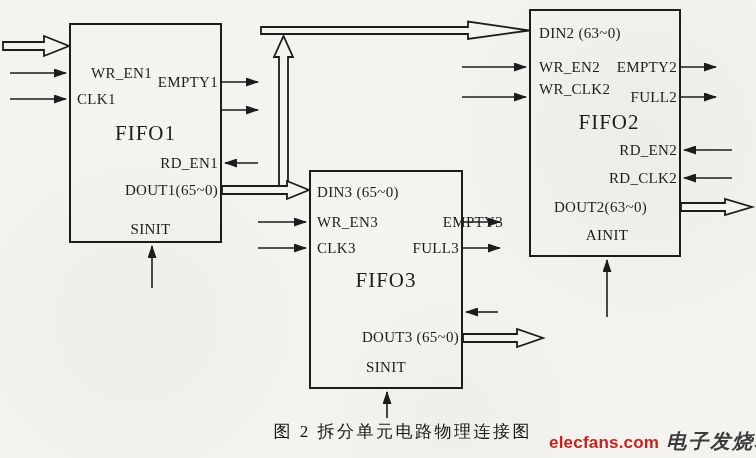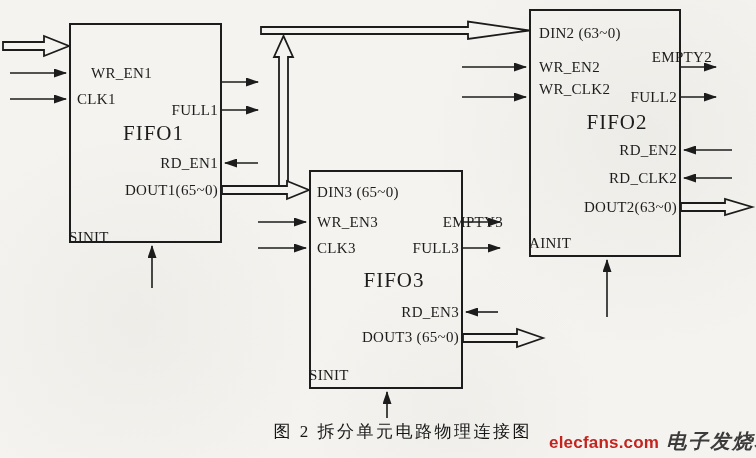--- a/index.html
+++ b/index.html
@@ -25,25 +25,25 @@
     background:transparent;
     box-sizing:border-box;
   }
   .lbl{
     position:absolute;
     font-size:15px;line-height:18px;
     white-space:nowrap;
     letter-spacing:0.3px;
   }
   .lbl.right{text-align:right;}
-  .lbl.center{text-align:left;margin-top:8px;}
+  .lbl.center{text-align:center;}
   .fifo-title{
     position:absolute;
     font-size:21px;line-height:24px;
-    text-align:center;letter-spacing:1px;padding-left:8px;
+    text-align:center;letter-spacing:1px;
   }
   .caption{
     position:absolute;left:228px;top:420px;width:304px;
     text-align:right;font-size:17px;letter-spacing:2.5px;
     color:#161616;
   }
   .watermark{
     position:absolute;left:549px;top:428px;
     white-space:nowrap;
   }
@@ -103,45 +103,44 @@
       <path d="M222,186 L287,186 L287,181 L309,190 L287,199 L287,194 L222,194 Z"></path>
       <path d="M463,334 L517,334 L517,329 L543,338 L517,347 L517,342 L463,342 Z"></path>
       <path d="M681,203 L725,203 L725,199 L752,207 L725,215 L725,211 L681,211 Z"></path>
     </g>
   </svg>
 
   <div class="fifo-box" style="left:69px;top:23px;width:153px;height:220px;"></div>
   <div class="lbl" style="left:91px;top:64px;">WR_EN1</div>
   <div class="lbl" style="left:77px;top:90px;">CLK1</div>
   <div class="fifo-title" style="left:69px;top:121px;width:153px;">FIFO1</div>
-  <div class="lbl right" style="left:120px;top:101px;width:98px;">FULL1</div>
+  <div class="lbl right" style="left:120px;top:73px;width:98px;">EMPTY1</div>
   <div class="lbl right" style="left:120px;top:154px;width:98px;">RD_EN1</div>
   <div class="lbl right" style="left:118px;top:181px;width:100px;">DOUT1(65~0)</div>
   <div class="lbl center" style="left:69px;top:220px;width:163px;">SINIT</div>
 
   <div class="fifo-box" style="left:529px;top:9px;width:152px;height:248px;"></div>
   <div class="lbl" style="left:539px;top:24px;">DIN2 (63~0)</div>
   <div class="lbl" style="left:539px;top:58px;">WR_EN2</div>
   <div class="lbl" style="left:539px;top:80px;text-align:center;">WR_CLK2</div>
   <div class="fifo-title" style="left:529px;top:110px;width:160px;">FIFO2</div>
-  <div class="lbl right" style="left:560px;top:48px;width:117px;margin-left:35px;">EMPTY2</div>
+  <div class="lbl right" style="left:560px;top:58px;width:117px;">EMPTY2</div>
   <div class="lbl right" style="left:560px;top:88px;width:117px;">FULL2</div>
   <div class="lbl right" style="left:560px;top:141px;width:117px;">RD_EN2</div>
   <div class="lbl right" style="left:560px;top:169px;width:117px;">RD_CLK2</div>
-  <div class="lbl right" style="left:558px;top:198px;width:119px;">DOUT2(63~0)</div>
+  <div class="lbl right" style="left:528px;top:198px;width:119px;">DOUT2(63~0)</div>
   <div class="lbl center" style="left:529px;top:226px;width:156px;">AINIT</div>
 
   <div class="fifo-box" style="left:309px;top:170px;width:154px;height:219px;"></div>
   <div class="lbl" style="left:317px;top:183px;">DIN3 (65~0)</div>
   <div class="lbl" style="left:317px;top:213px;">WR_EN3</div>
   <div class="lbl" style="left:317px;top:239px;">CLK3</div>
   <div class="fifo-title" style="left:309px;top:268px;width:154px;">FIFO3</div>
   <div class="lbl right" style="left:340px;top:213px;width:119px;padding-left:44px;">EMPTY3</div>
   <div class="lbl right" style="left:340px;top:239px;width:119px;">FULL3</div>
-  <div class="lbl right" style="left:340px;top:303px;width:119px;">RD_EN3</div>
   <div class="lbl right" style="left:338px;top:328px;width:121px;">DOUT3 (65~0)</div>
   <div class="lbl center" style="left:309px;top:358px;width:154px;">SINIT</div>
 
   <div class="caption">图 2 拆分单元电路物理连接图</div>
 
   <div class="watermark">
     <span class="wm-logo">elecfans.com</span><span class="wm-cn">电子发烧友</span>
   </div>
 
 </div>

